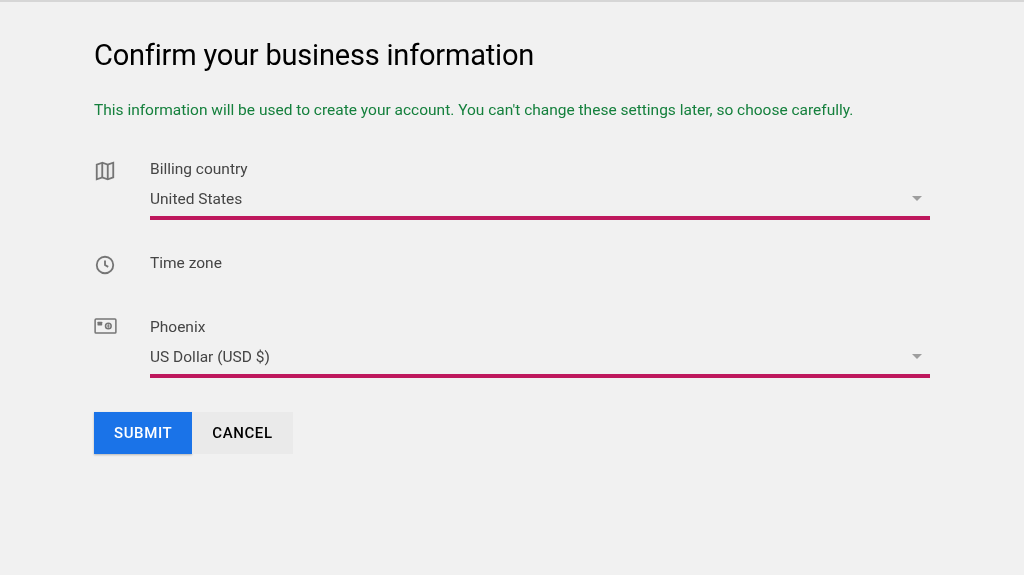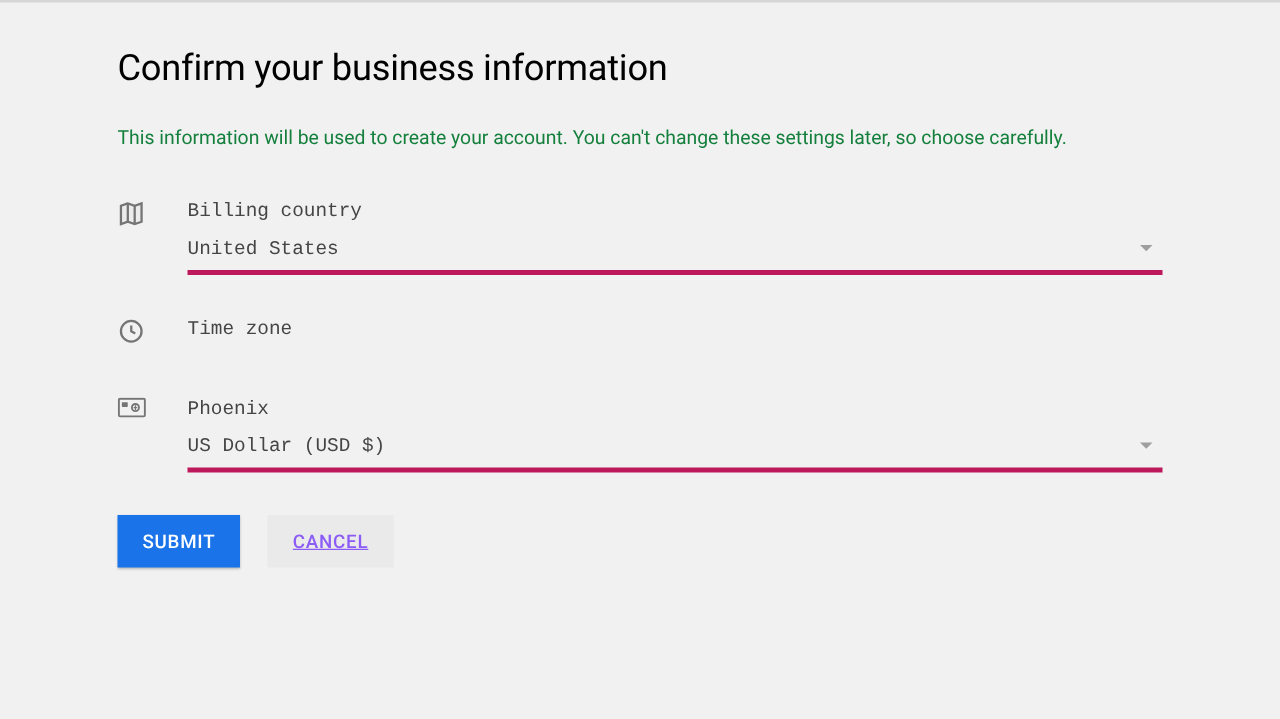--- a/index.html
+++ b/index.html
@@ -34,21 +34,20 @@
     }
     .field-icon {
       width: 56px;
       flex-shrink: 0;
       padding-top: 0px;
       color: #757575;
     }
     .field-icon svg { display: block; }
     .field-body {
       flex: 1;
-      font-family: Liberation Mono, monospace;
     }
     .field-label {
       font-size: 15.5px;
       color: #454545;
       margin-bottom: 12px;
     }
     .dropdown {
       display: flex;
       align-items: center;
       justify-content: space-between;
@@ -63,42 +62,40 @@
     .chevron {
       width: 0;
       height: 0;
       border-left: 5px solid transparent;
       border-right: 5px solid transparent;
       border-top: 5px solid #9e9e9e;
       margin-right: 6px;
     }
     .button-row {
       display: flex;
-      gap: 22px;
       margin-top: 8px;
     }
     .btn {
       font-size: 15px;
       font-weight: 500;
       letter-spacing: 0.6px;
       padding: 12px 20px;
       border: none;
       cursor: pointer;
       text-transform: uppercase;
       font-family: inherit;
     }
     .btn-primary {
       background: #1a73e8;
       color: #fff;
       box-shadow: 0 1px 2px rgba(0,0,0,0.25);
     }
     .btn-secondary {
       background: #eaeaea;
-      color: #8b5cf6;
-      text-decoration: underline;
+      color: #000000;
     }
   </style>
 </head>
 <body>
 
 <div class="container">
 
   <h1 class="page-title">Confirm your business information</h1>
   <p class="subtitle">This information will be used to create your account. You can't change these settings later, so choose carefully.</p>
 

